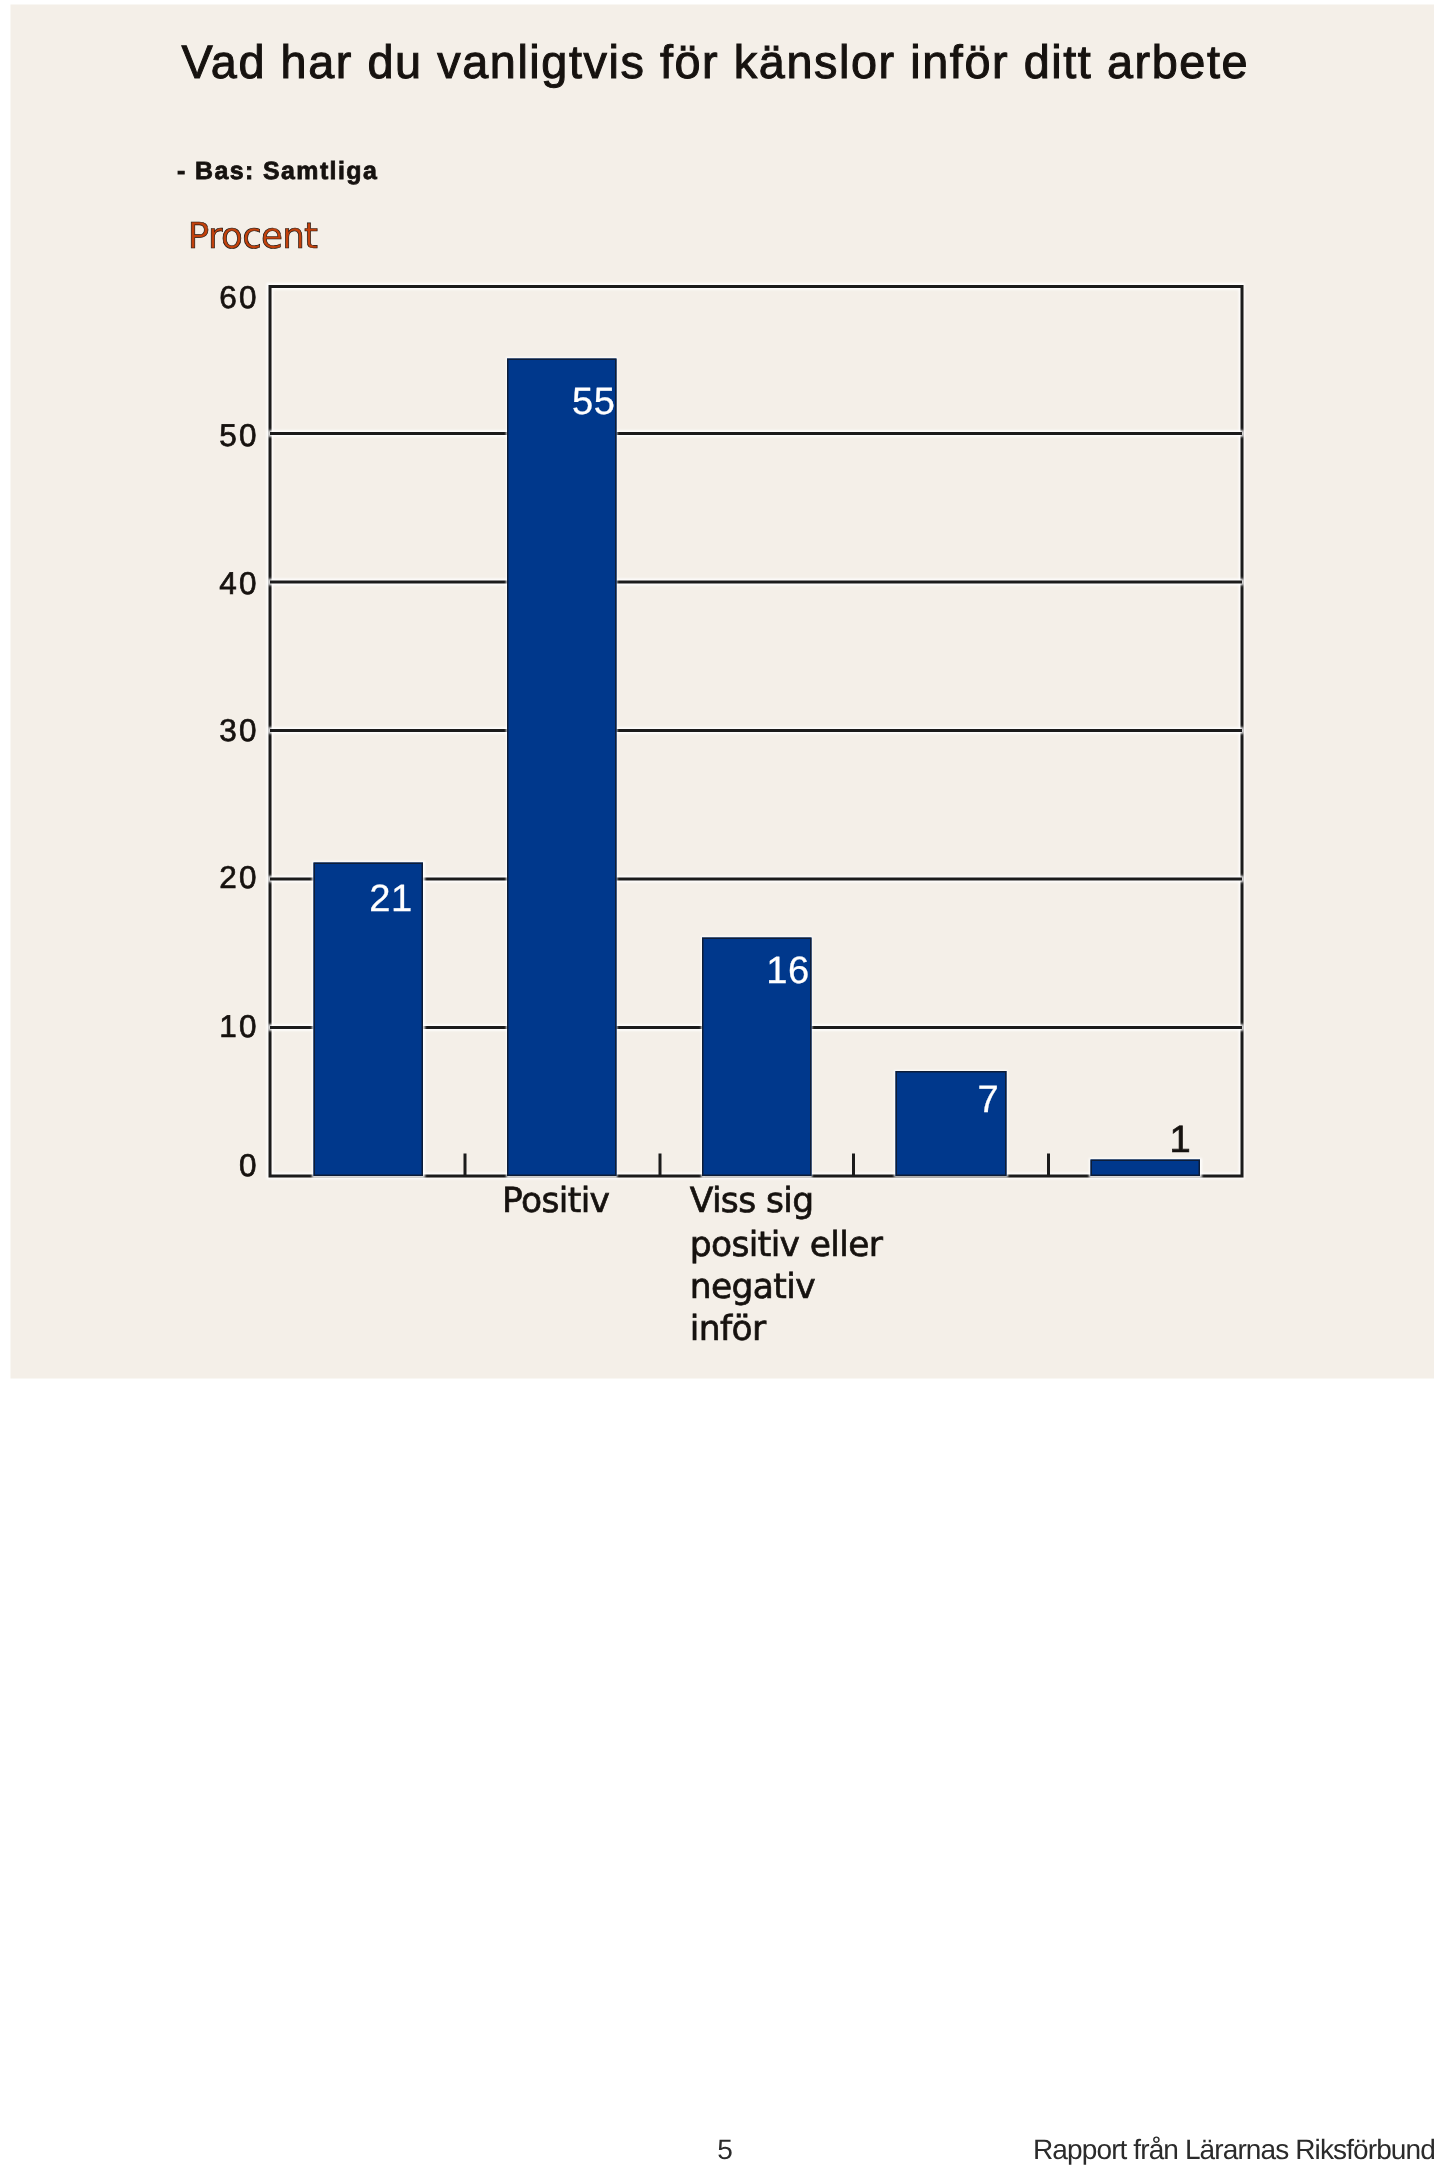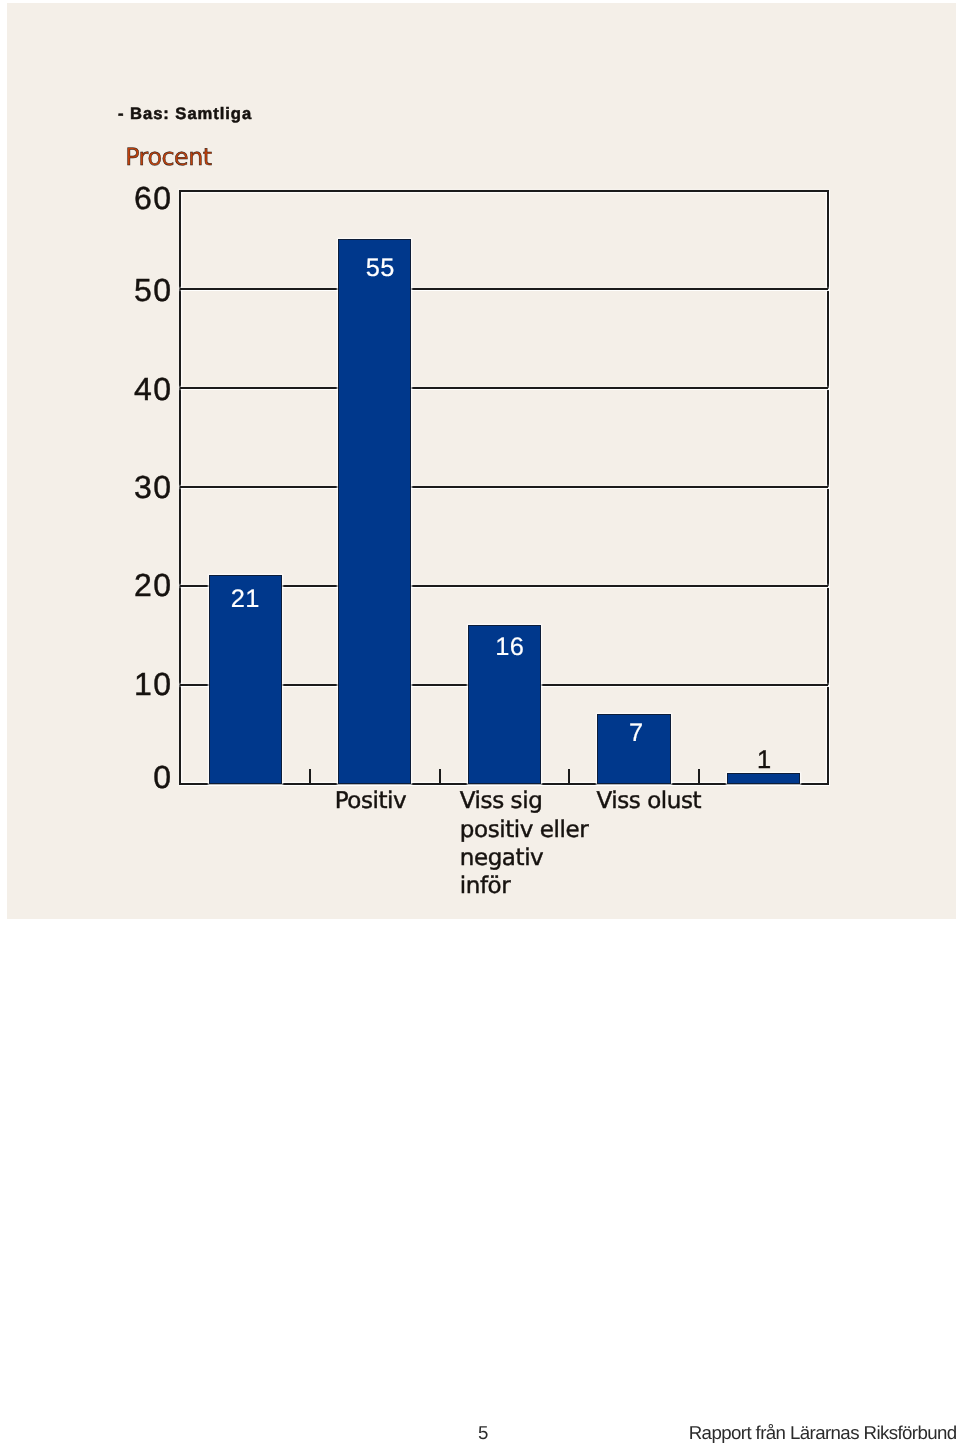--- a/index.html
+++ b/index.html
@@ -32,45 +32,45 @@
   .plot{position:absolute;left:180.1px;top:190.6px;width:648.2px;height:593.0px;}
   .frame{position:absolute;left:-1.0px;top:-1.0px;width:646.3px;height:591.4px;
          border:2.0px solid #1b1b1b;box-sizing:content-box;
          box-shadow:0 0 1.6px 1.1px rgba(255,255,255,0.95), inset 0 0 1.6px 1.1px rgba(255,255,255,0.95);}
   .grid{position:absolute;left:0;width:648.3px;height:2.0px;background:#1b1b1b;
         box-shadow:0 0 1.6px 1.1px rgba(255,255,255,0.95);}
   .tick{position:absolute;width:2.0px;background:#1b1b1b;}
   .bar{position:absolute;bottom:0;background:#00388c;border:1.1px solid #0d1d38;box-sizing:border-box;
        box-shadow:0 0 1.4px 1.0px rgba(255,255,255,0.9);}
   .ylab{position:absolute;text-align:right;font-family:"Liberation Sans", sans-serif;
-        font-size:32px;letter-spacing:1.6px;color:#16120f;line-height:23px;
+        font-size:21px;letter-spacing:1.6px;color:#16120f;line-height:23px;
         -webkit-text-stroke:0.45px #16120f;}
   .vallab{position:absolute;font-family:"Liberation Sans", sans-serif;
-          font-size:25.4px;letter-spacing:0.4px;line-height:24px;color:#ffffff;text-align:center;
+          font-size:25.4px;letter-spacing:0.4px;line-height:24px;color:#ffffff;text-align:right;
           -webkit-text-stroke:0.2px #ffffff;}
   .vallab.dark{color:#16120f;-webkit-text-stroke:0.45px #16120f;}
   .catlab{position:absolute;font-size:23px;letter-spacing:-0.42px;line-height:28.3px;color:#16120f;
           -webkit-text-stroke:0.45px #16120f;}
 
   
   .pagenum{position:absolute;left:0px;top:1422.5px;width:488.5px;text-align:right;
            font-family:"Liberation Sans", sans-serif;
            font-size:18.7px;color:#2b2b2b;line-height:20px;}
   .footnote{position:absolute;left:688.7px;top:1422.5px;
             font-family:"Liberation Sans", sans-serif;
             font-size:18.7px;letter-spacing:-0.6px;color:#2b2b2b;line-height:20px;white-space:nowrap;}
 </style>
 </head>
 <body>
 
 <div class="page">
 
   <div class="panel"></div>
 
-  <div class="title"><br></div>
+  <div class="title"><span>Vad har du vanligtvis för känslor inför ditt arbete</span><br></div>
 
   <div class="subtitle">- Bas: Samtliga</div>
 
   <div class="unit">Procent</div>
 
   <div class="plot">
     <div class="frame"></div>
 
     <div class="grid" style="top:97.87px"></div>
     <div class="grid" style="top:196.63px"></div>
@@ -99,18 +99,17 @@
   <div class="ylab" style="left:101.5px;top:766.10px;width:71.2px">0</div>
 
   <div class="vallab" style="left:215.2px;top:586.8px;width:60px">21</div>
   <div class="vallab" style="left:350.3px;top:256.2px;width:60px">55</div>
   <div class="vallab" style="left:479.8px;top:635.1px;width:60px">16</div>
   <div class="vallab" style="left:606.2px;top:721.3px;width:60px">7</div>
   <div class="vallab dark" style="left:734.2px;top:748.1px;width:60px">1</div>
 
   <div class="catlab" style="left:334.7px;top:787.3px;width:200px"><span>Positiv</span></div>
   <div class="catlab" style="left:459.8px;top:787.3px;width:200px"><span>Viss sig</span><br><span>positiv eller</span><br><span>negativ</span><br><span>inför</span></div>
-  <div class="catlab" style="left:596.4px;top:787.3px;width:200px"><span>Viss olust</span></div>
 
   <div class="pagenum">5</div>
   <div class="footnote">Rapport från Lärarnas Riksförbund</div>
 
 </div>
 
 </body></html>

